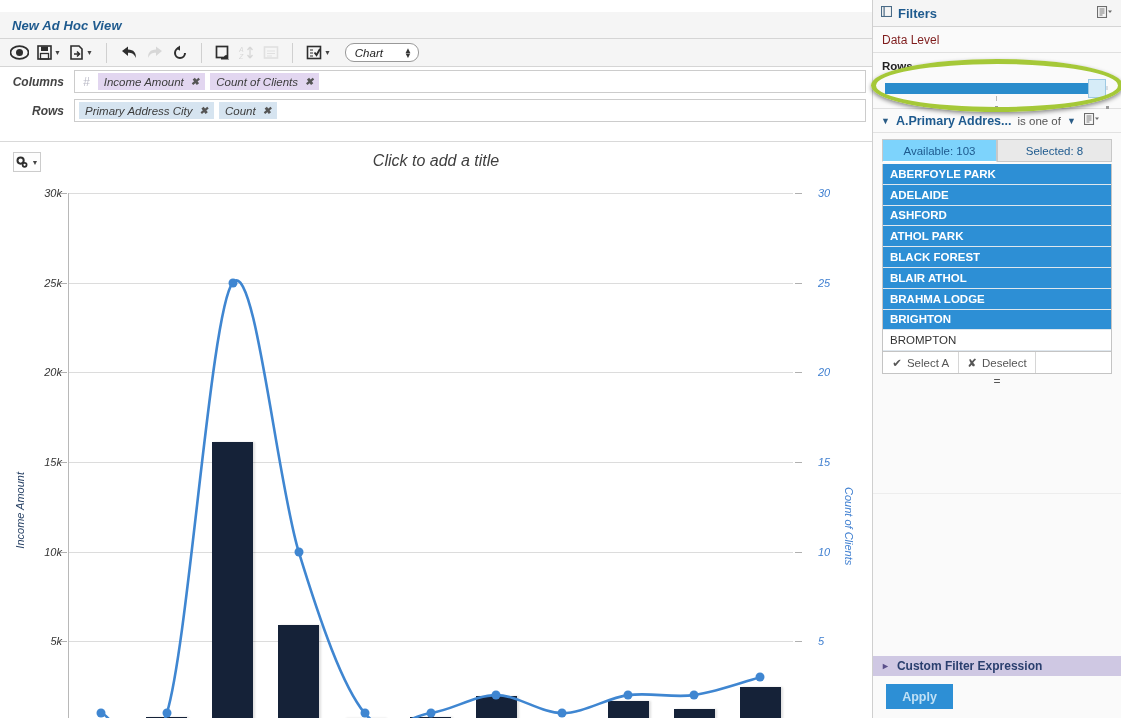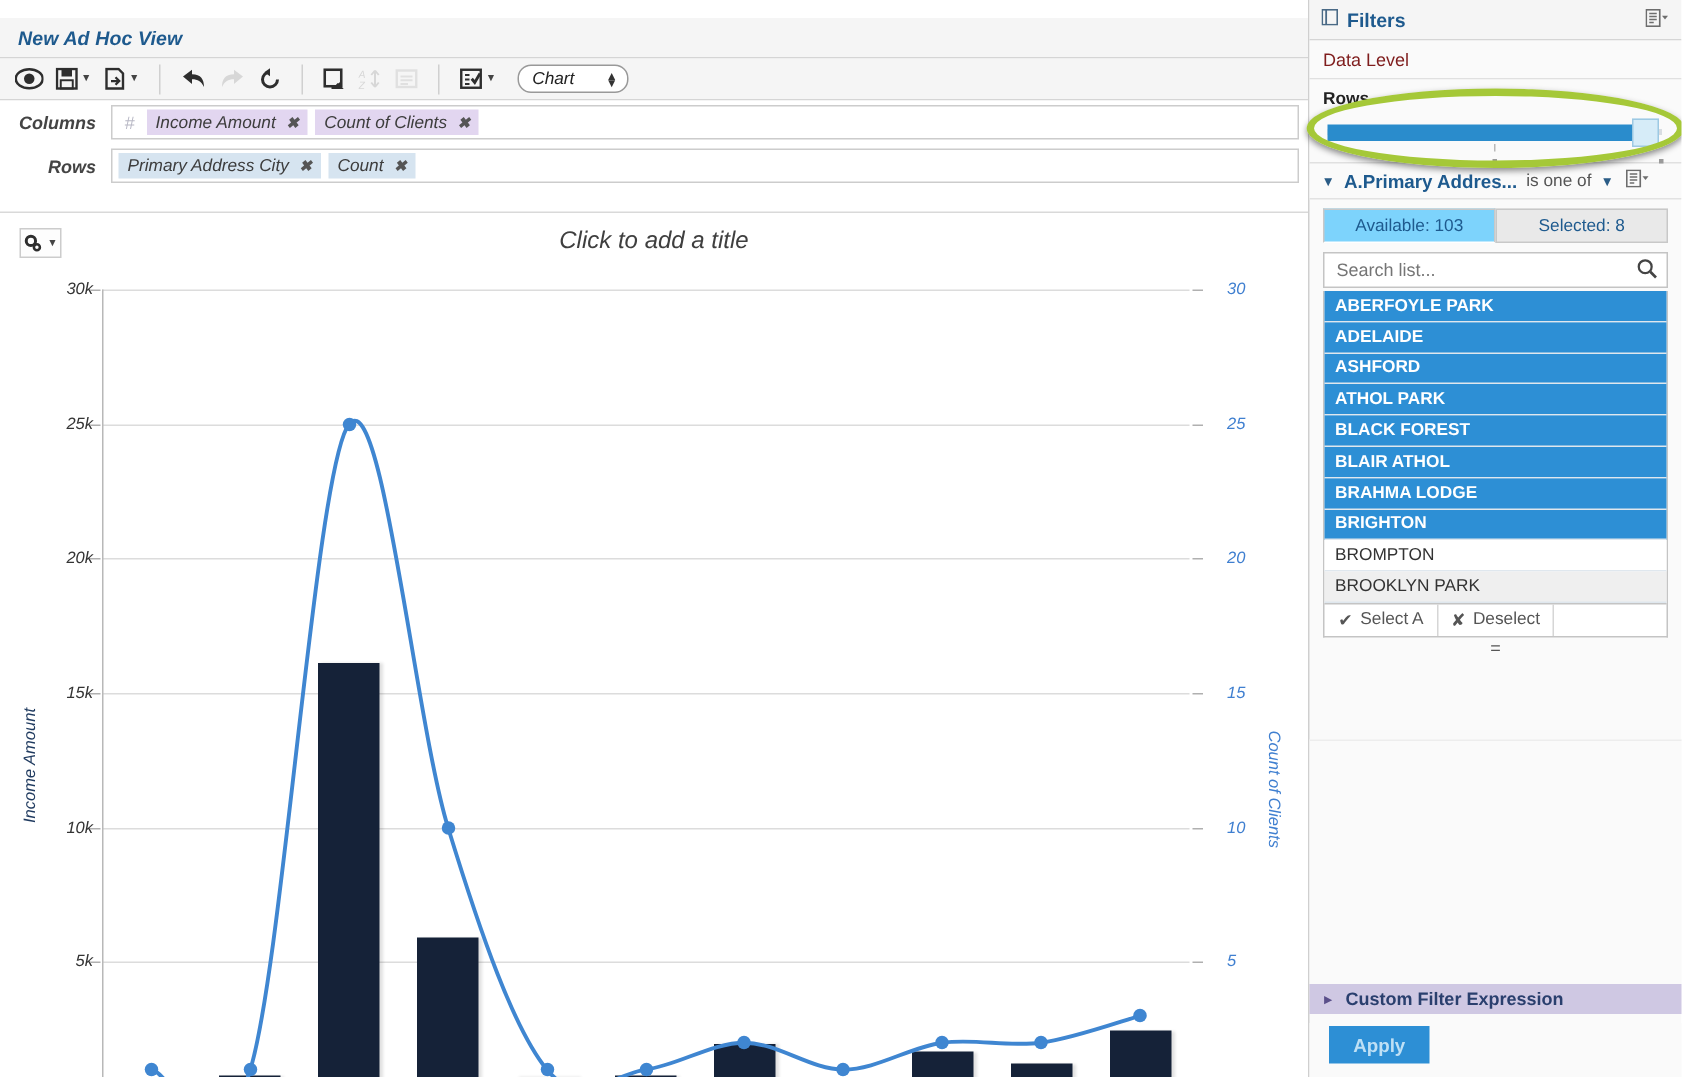--- a/index.html
+++ b/index.html
@@ -440,42 +440,32 @@
 
     <div class="tabs">
       <div class="tab active">
         <span>Available: 103</span>
       </div>
       <div class="tab inactive">
         <span>Selected: 8</span>
       </div>
     </div>
 
-    <div class="searchbox">
-      <input type="text" placeholder="Search list..." style="">
-      <span>
-        <svg width="14" height="14" viewBox="0 0 14 14">
-            <circle cx="5.8" cy="5.8" r="4.3" fill="none" stroke="#444" stroke-width="1.5"></circle>
-            <path d="M9.2 9.2 L13 13" stroke="#444" stroke-width="1.8"></path>
-          </svg>
-      </span>
-    </div>
 
     <div class="listbox">
       <div id="list-items">
           <div class="litem sel">ABERFOYLE PARK</div>
           <div class="litem sel">ADELAIDE</div>
           <div class="litem sel">ASHFORD</div>
           <div class="litem sel">ATHOL PARK</div>
           <div class="litem sel">BLACK FOREST</div>
           <div class="litem sel">BLAIR ATHOL</div>
           <div class="litem sel">BRAHMA LODGE</div>
           <div class="litem sel">BRIGHTON</div>
           <div class="litem plain">BROMPTON</div>
-          <div class="litem alt">BROOKLYN PARK</div>
         </div>
       <div class="listbar">
         <div class="lb">
           <span>✔</span>
           <span>Select A</span>
         </div>
         <div class="lb">
           <span>✘</span>
           <span>Deselect</span>
         </div>

